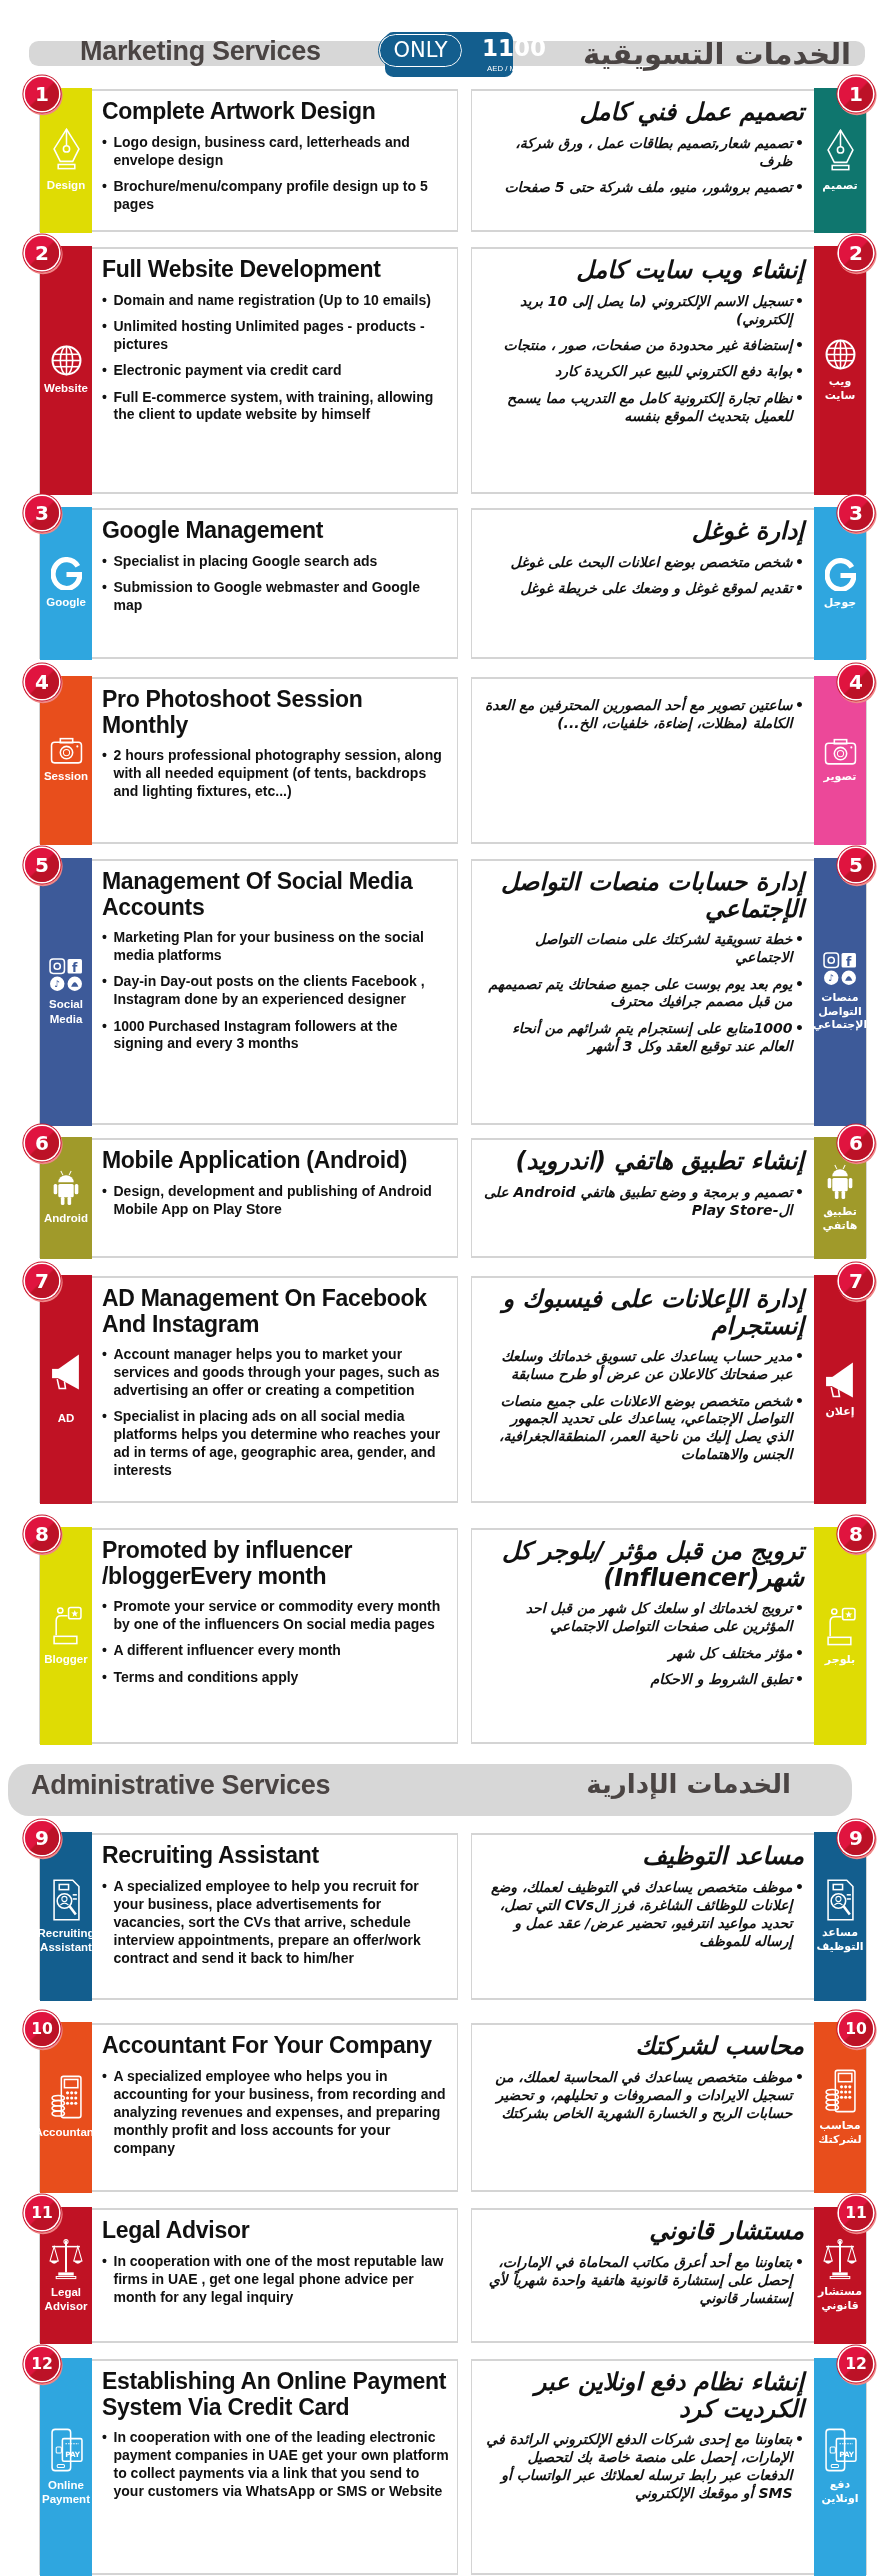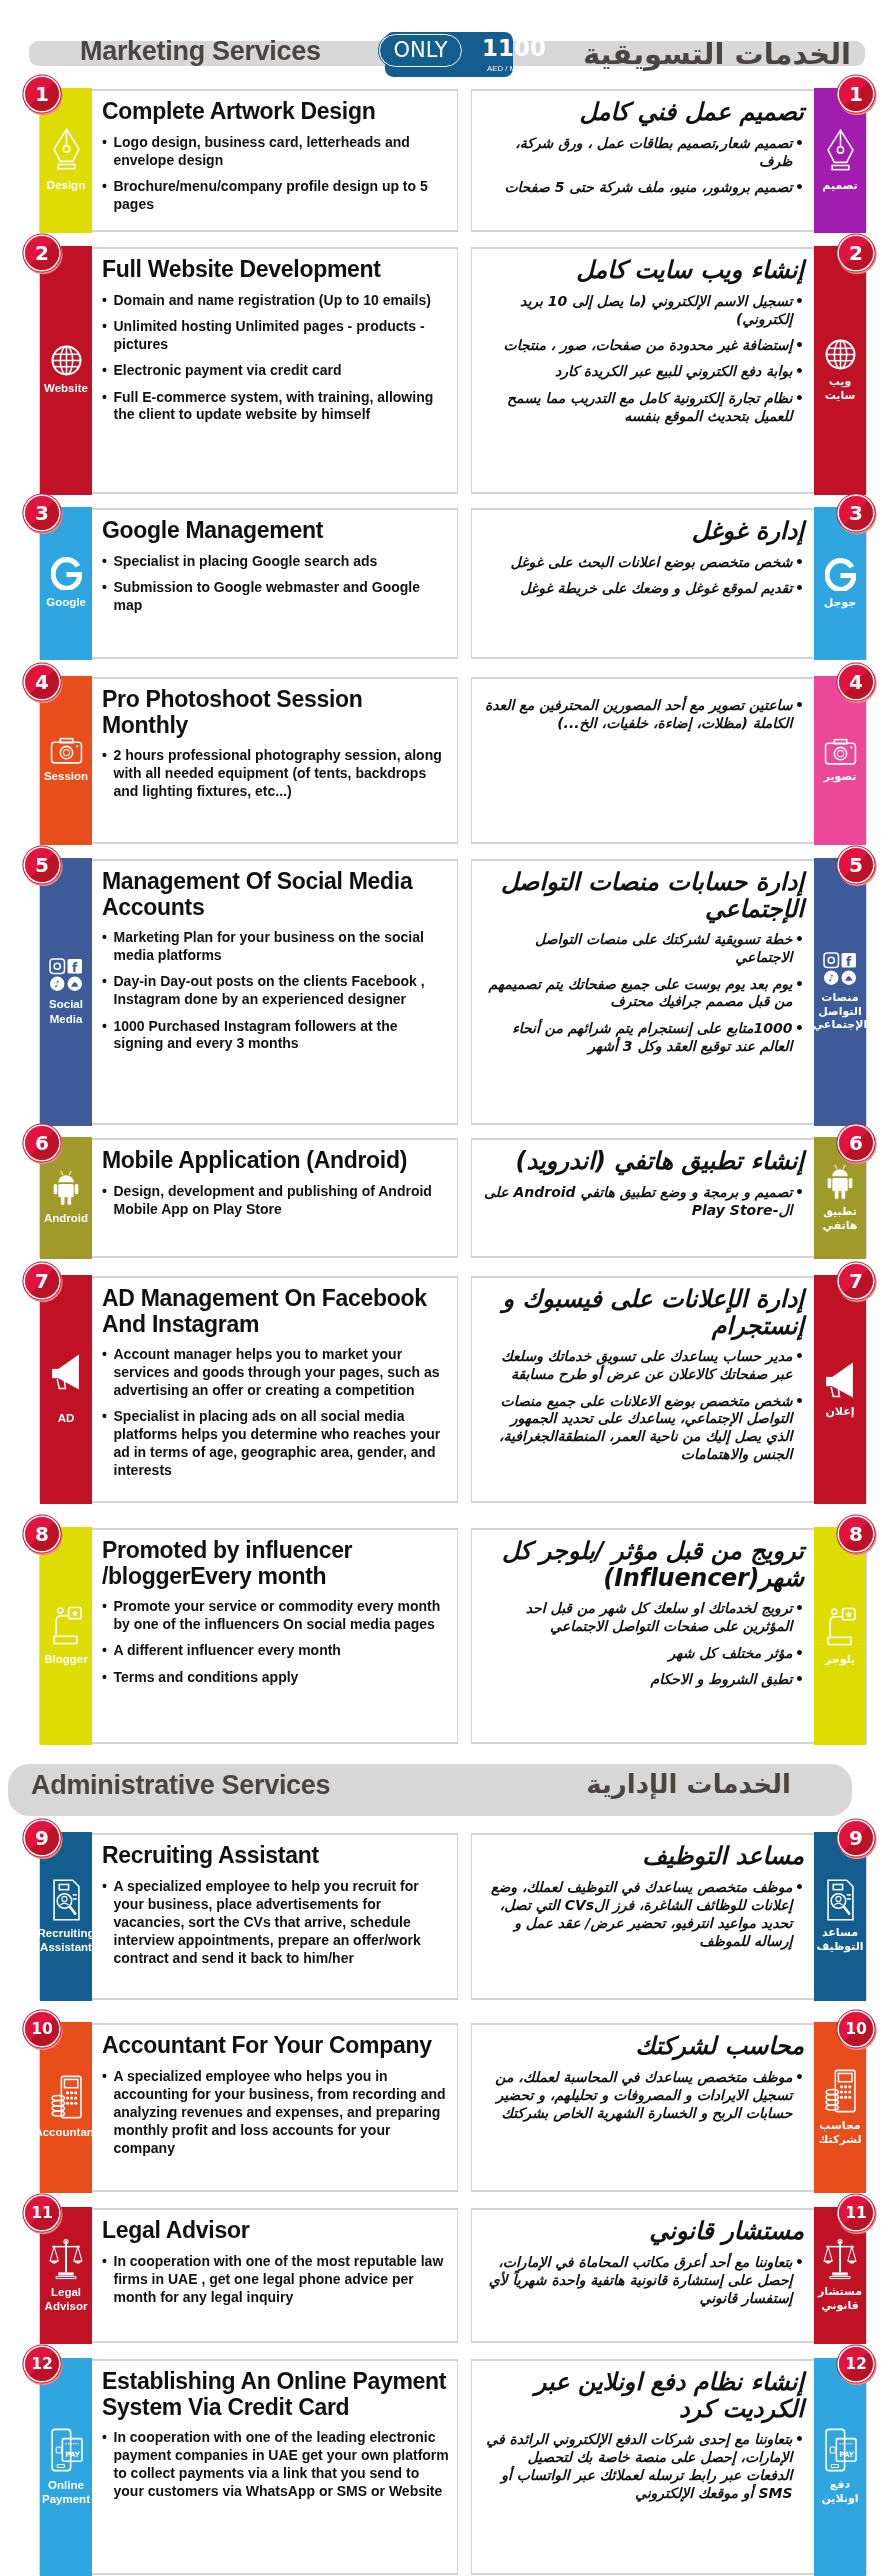--- a/index.html
+++ b/index.html
@@ -67,21 +67,21 @@
       <div class="c-title">Complete Artwork Design</div>
       <ul class="c-list">
           <li>Logo design, business card, letterheads and envelope design</li>
           <li>Brochure/menu/company profile design up to 5 pages</li>
         </ul>
     </div>
   </div>
   <div class="badge" style="left:25px; top:77px;">1</div>
 
   <div class="card ar" style="left:471px; top:89px; width:396px; height:143px;">
-    <div class="strip" style="background:#a21caf;align-items:center;">
+    <div class="strip" style="background:#0f766e;align-items:center;">
       <span>
           <svg class="ic" width="29" height="45" viewBox="0 0 56 86">
             <path d="M28 2 L52 40 L40 64 L16 64 L4 40 Z" fill="none" stroke="#fff" stroke-width="3"></path>
             <line x1="28" y1="2" x2="28" y2="34" stroke="#fff" stroke-width="3"></line>
             <circle cx="28" cy="40" r="6" fill="none" stroke="#fff" stroke-width="3"></circle>
             <rect x="12" y="70" width="32" height="8" fill="none" stroke="#fff" stroke-width="3"></rect>
           </svg>
         </span>
       <span class="strip-label">تصميم</span>
     </div>

